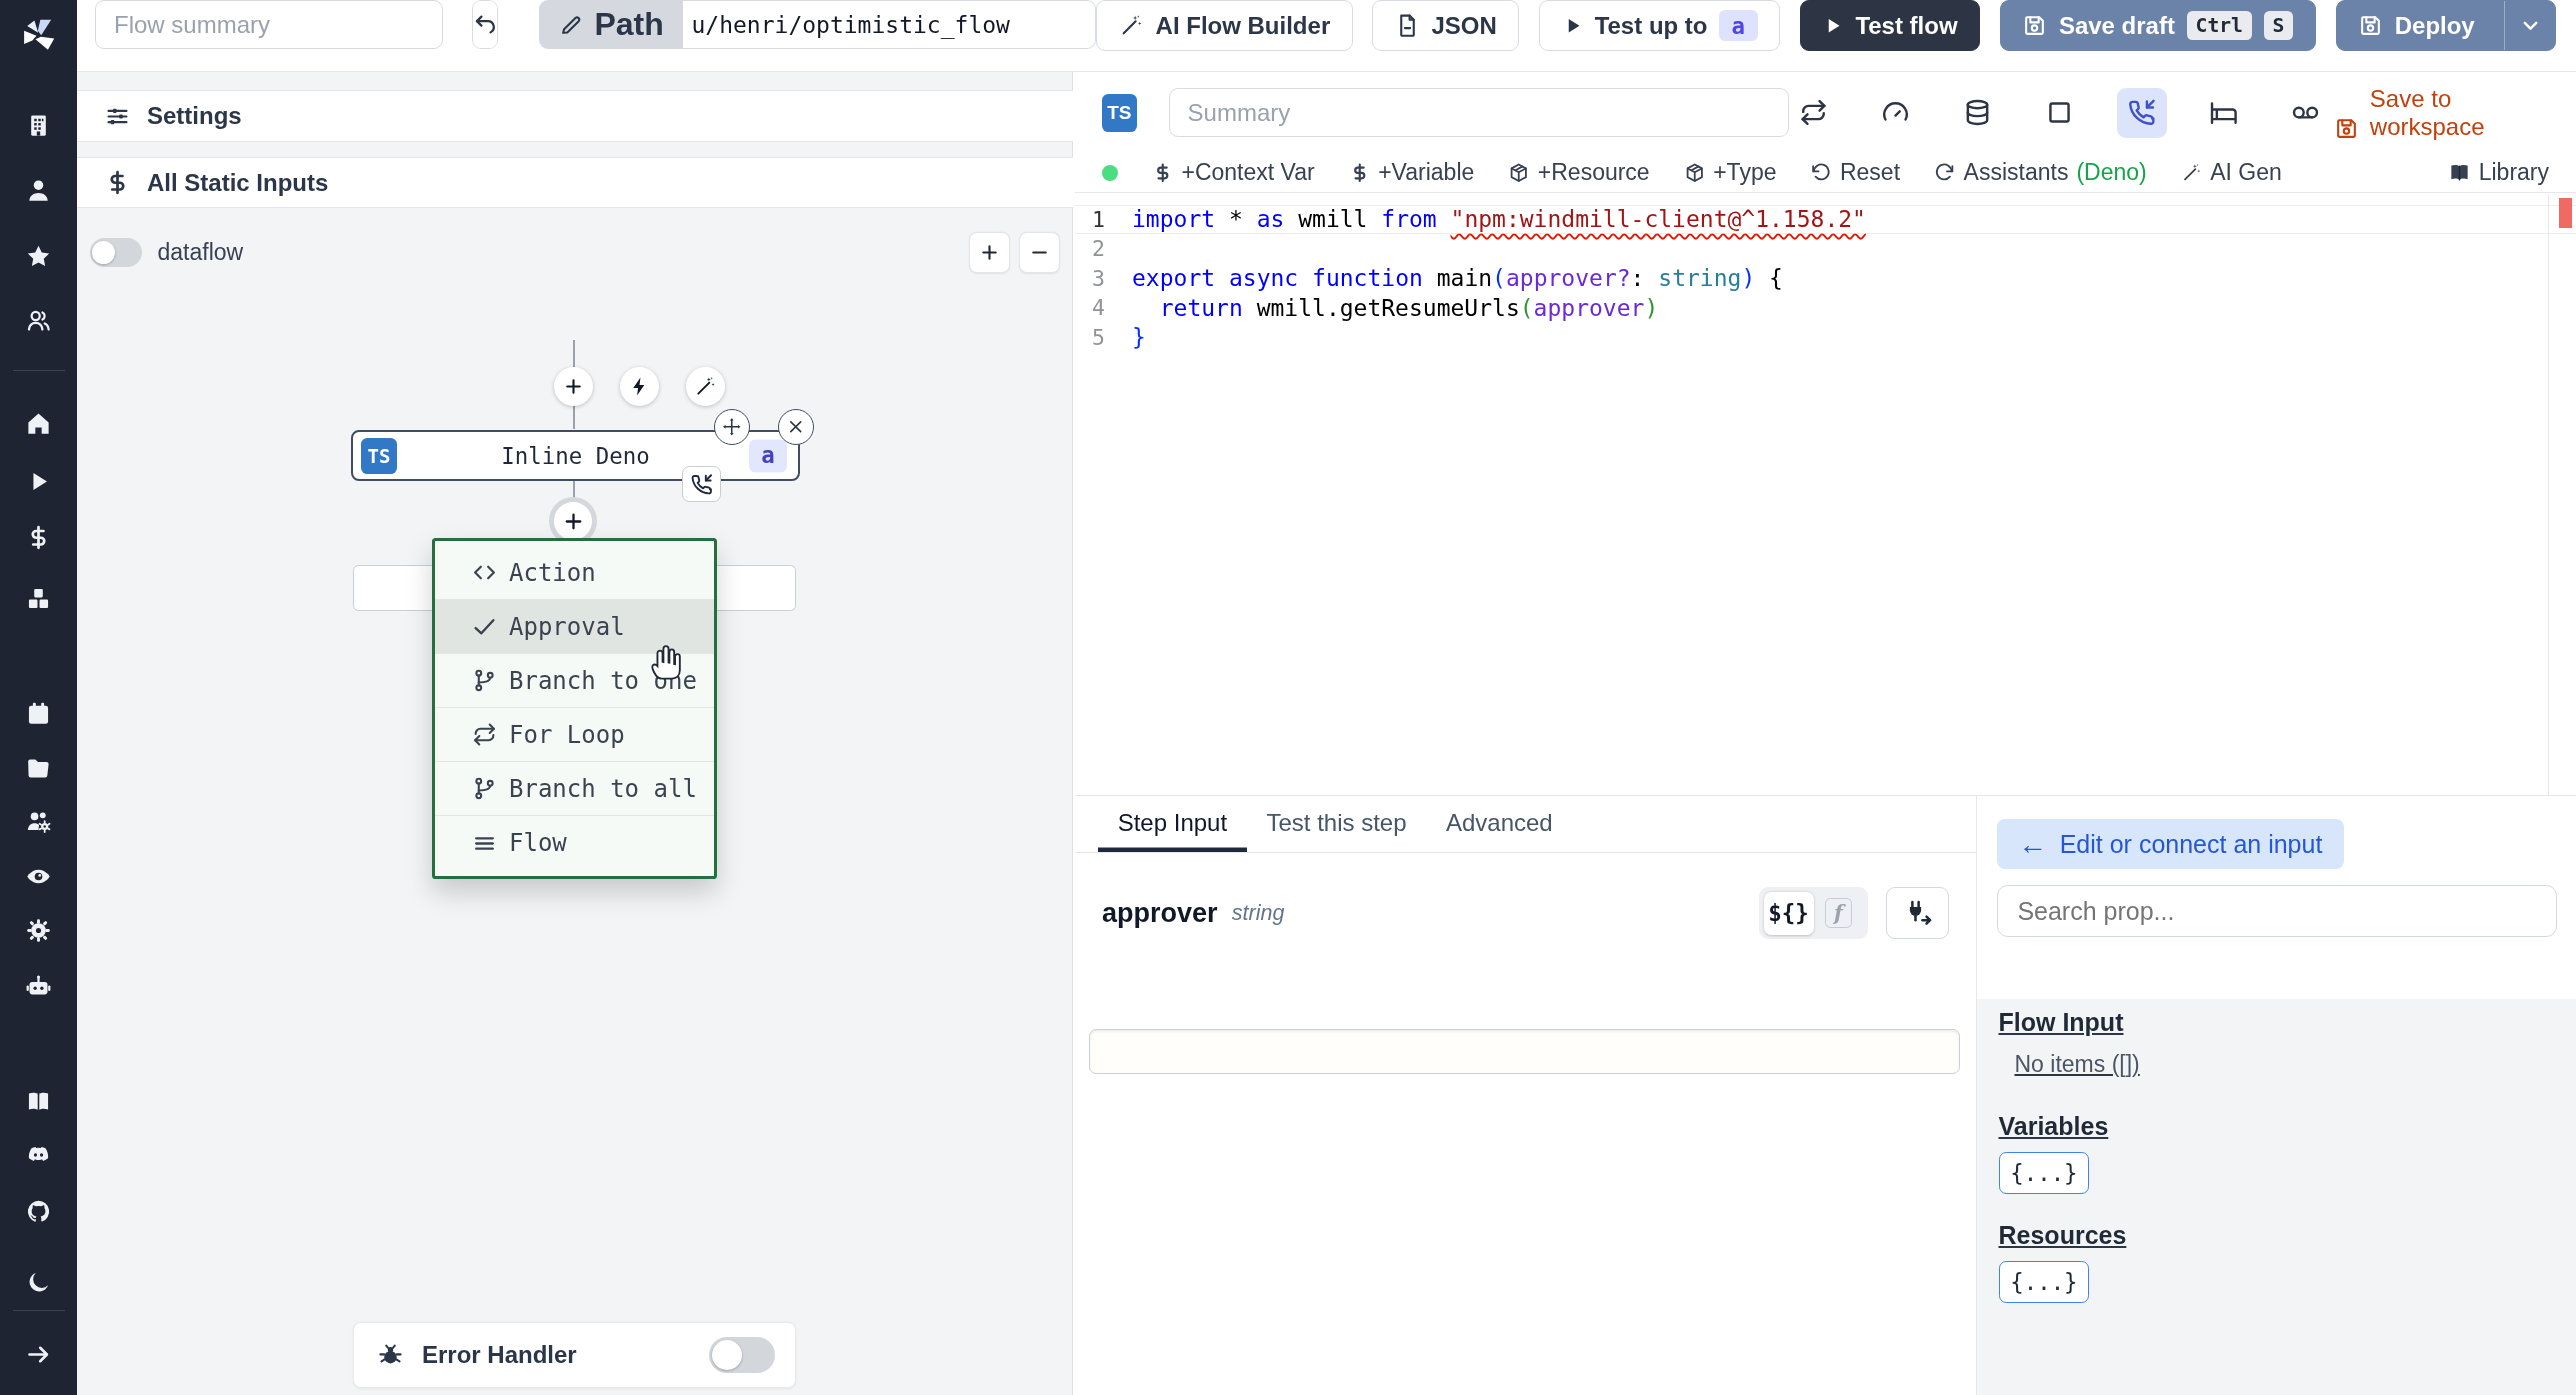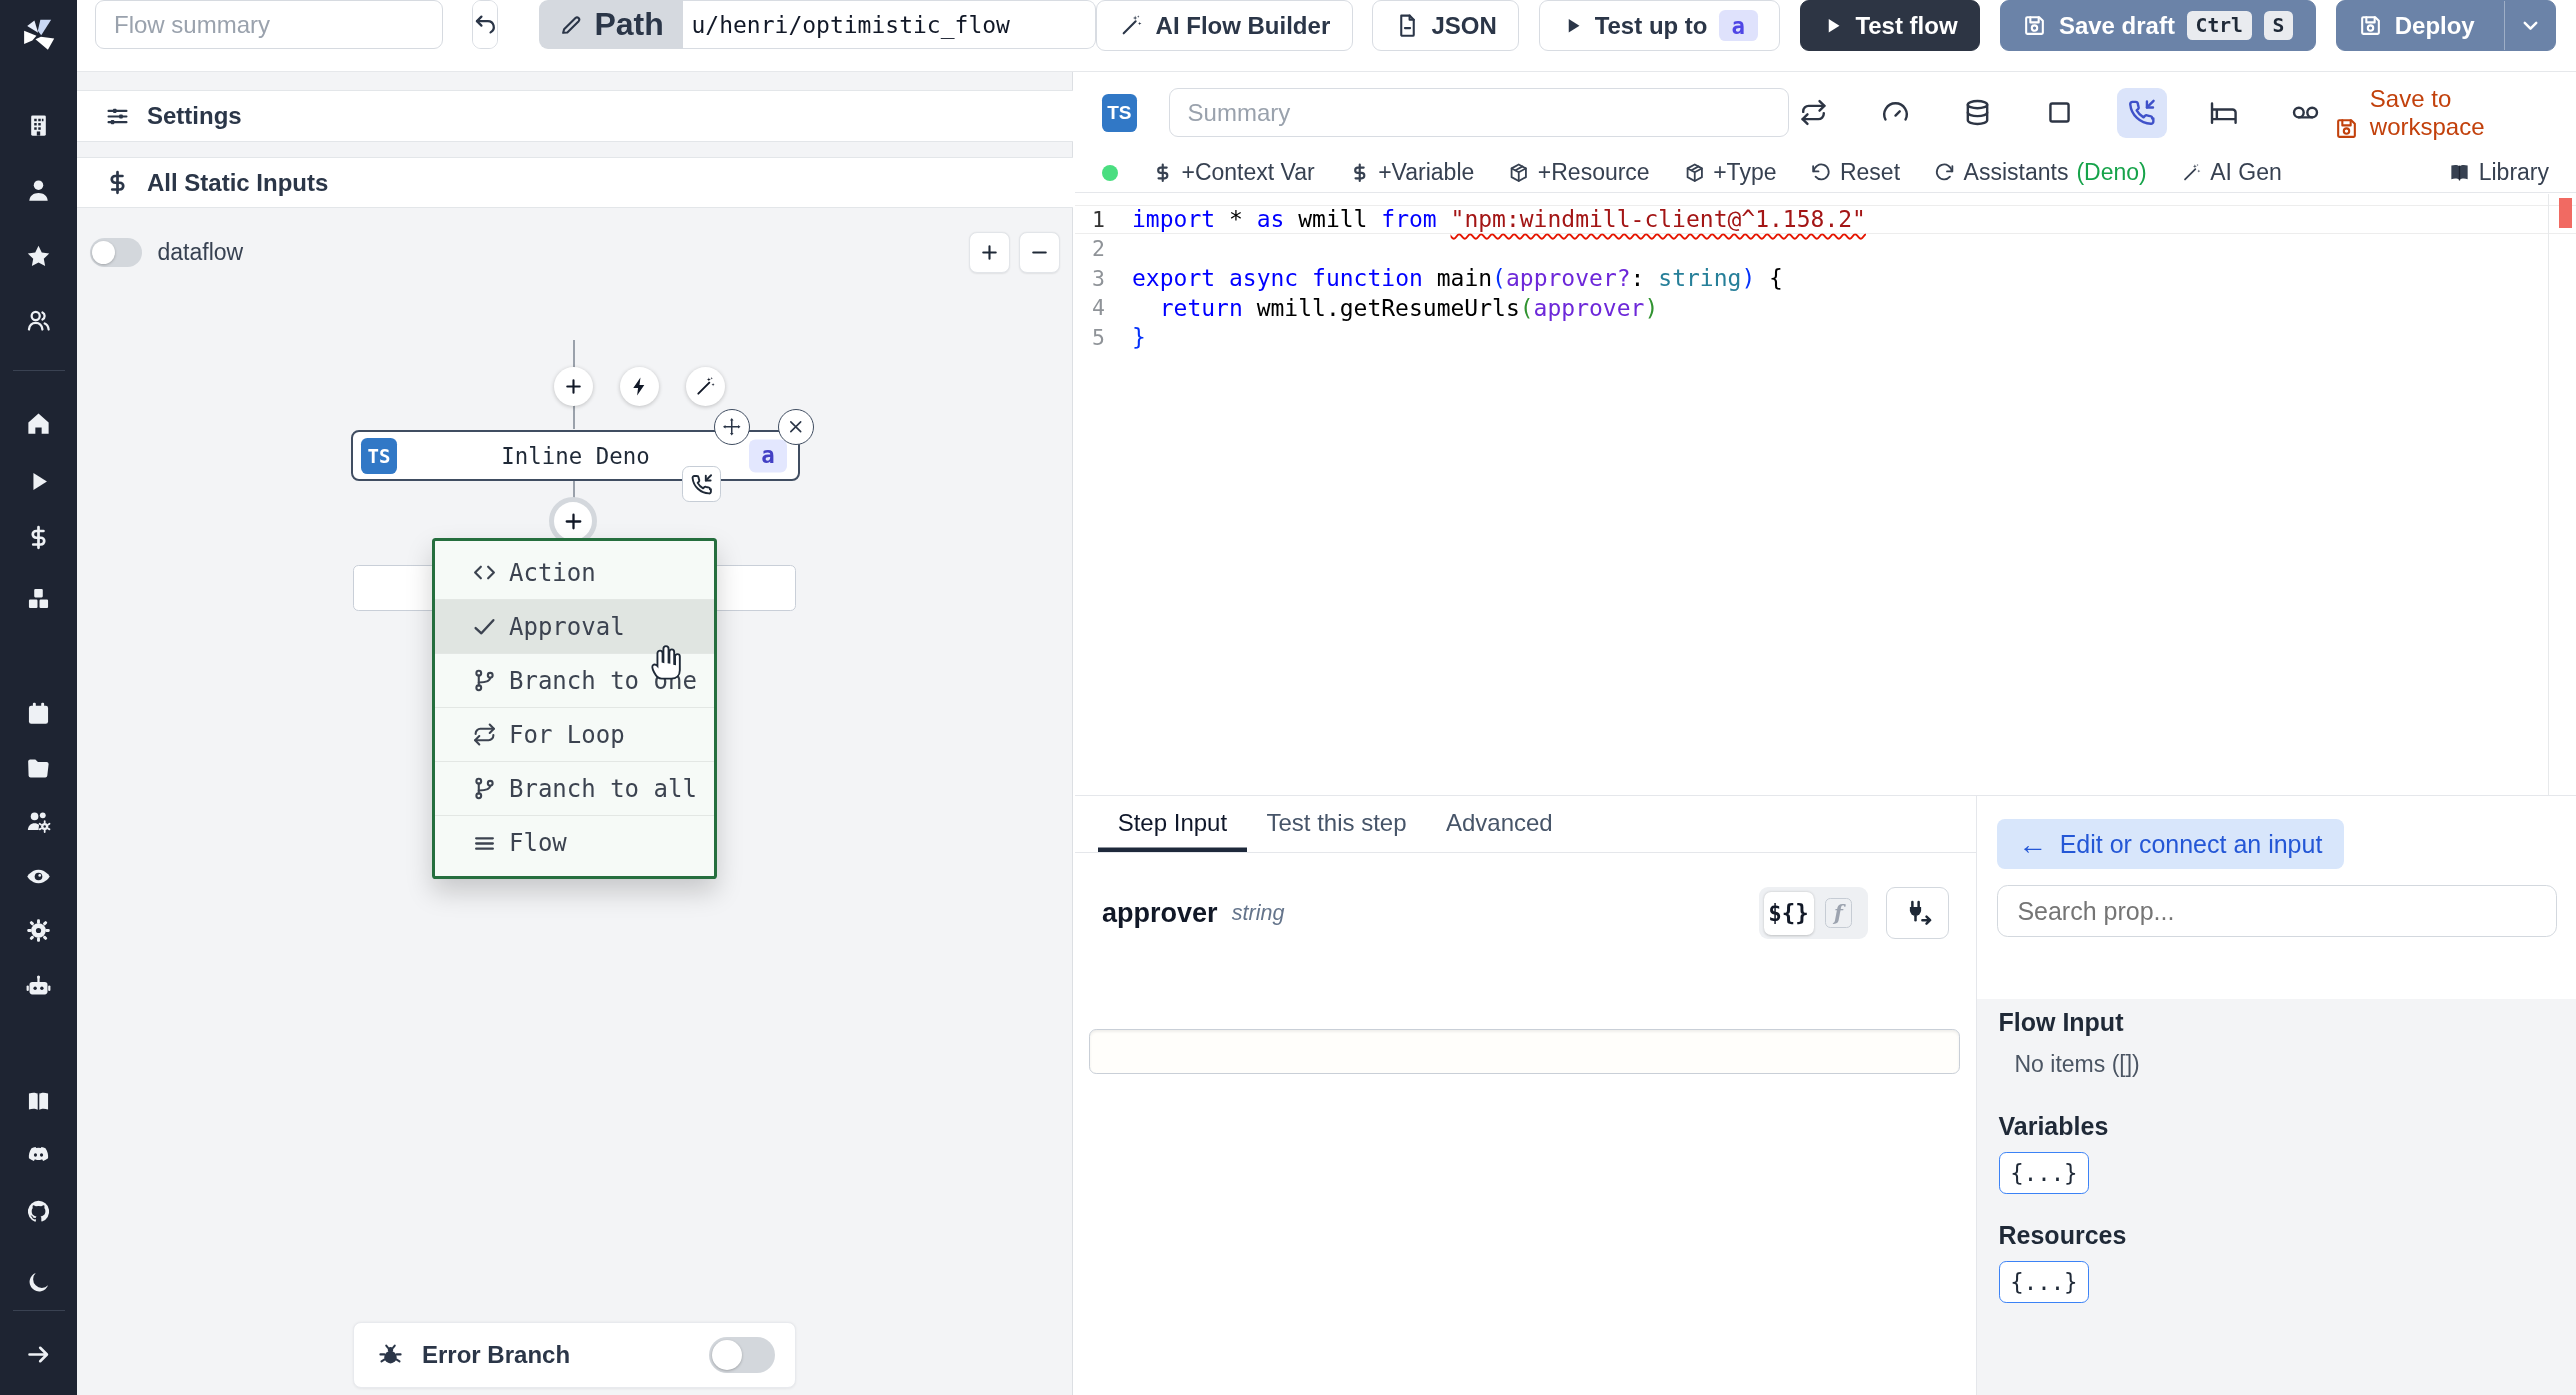--- a/index.html
+++ b/index.html
@@ -104,21 +104,21 @@
   .seg { min-width:50px; height:43px; display:flex; align-items:center; justify-content:center; font-size:22.4px; font-weight:bold; color:#111827; border-radius:7.2px; cursor:pointer; font-family:"DejaVu Sans Mono", monospace; }
   .seg.active { background:#fff; box-shadow:0 0.9px 2.7px rgba(0,0,0,.2); }
   .seg.fx { color:#9ca3af; } 
   .fx-box { width:27px; height:30px; border:1.3px solid #c6ccd4; border-radius:5.4px; display:flex; align-items:center; justify-content:center; font-style:italic; font-family:"DejaVu Serif", serif; font-size:20.6px; }
   .plug-btn { margin-left:18px; width:63px; height:52px; background:#fff; border:1.3px solid #d3d8de; border-radius:9px; display:flex; align-items:center; justify-content:center; color:#1f2937; cursor:pointer; }
   .arg-input { position:absolute; left:14.3px; right:16px; top:233px; height:45px; border:1.3px solid #c9cfd7; border-radius:7.2px; background:#fffefb; box-shadow:inset 0 1.8px 2.7px rgba(0,0,0,.07); padding:0 14.3px; font-size:22.4px; font-family:inherit; outline:none; }
 
   .rightcol { position:absolute; left:902px; top:723px; right:0; bottom:0; background:#fff; border-top:0.9px solid #e5e7eb; }
   .edit-connect { margin:23px 0 0 19.7px; display:inline-flex; align-items:center; gap:12.5px; background:#d8e6fb; color:#2457d6; font-size:25px; border:none; border-radius:8px; height:50px; padding:0 21.5px; cursor:pointer; font-family:inherit; }
   .search-prop { display:block; margin:16px 19.7px 0 19.7px; width:560px; height:52px; border:1.3px solid #d3d8de; border-radius:10.7px; padding:0 19.7px; font-size:25px; outline:none; font-family:inherit; }
-  .graybox { position:absolute; left:0; right:0; top:203px; bottom:0; background:#f3f4f6; padding:9px 21.5px; }
+  .graybox { position:absolute; left:0; right:0; top:203px; bottom:0; background:#f3f4f6; padding:9px 21.5px;text-decoration:underline; }
   .pp-title { font-size:25px; font-weight:bold; color:#1f2937; }
   .pp-empty { margin:14.3px 0 0 16px; font-size:23px; color:#4b5563; }
   .pp-chip { display:inline-block; margin-top:10.7px; background:#fff; border:1.3px solid #3b82f6; border-radius:7.2px; padding:7.2px 10.7px; font-size:22.4px; color:#1f2937; font-family:"DejaVu Sans Mono", monospace; cursor:pointer; }
   .pp-gap { height:34px; }
 </style>
 </head>
 <body>
 
 <div class="app">
 
@@ -574,21 +574,21 @@
     </div>
 
     <div class="gnode node-error">
       <span style="margin-left:23px;">
           <svg class="ic" width="27" height="27" viewBox="0 0 24 24" fill="none" stroke="currentColor" stroke-width="2" stroke-linecap="round" stroke-linejoin="round">
             <circle cx="12" cy="13.5" r="5.5" fill="currentColor" stroke="none"></circle>
             <circle cx="12" cy="6.8" r="2.4" fill="currentColor" stroke="none"></circle>
             <path d="M9.8 5.2L8.2 3.2M14.2 5.2l1.6-2M6.5 11H3M6.8 15.5l-2.8 1.8M17.5 11H21M17.2 15.5l2.8 1.8" stroke-width="1.8"></path>
           </svg>
         </span>
-      <span style="margin-left:18px;font-size:24px;font-weight:bold;color:#2b3648;">Error Branch</span>
+      <span style="margin-left:18px;font-size:24px;font-weight:bold;color:#2b3648;">Error Handler</span>
       <div class="tgl lg" style="margin-left:auto;margin-right:19.7px;">
           <div class="knob"></div>
         </div>
     </div>
   </section>
 
   <section class="editor">
     <div class="ed-head">
       <span class="ed-ts">TS</span>
       <input class="seed" placeholder="Summary" style="">

